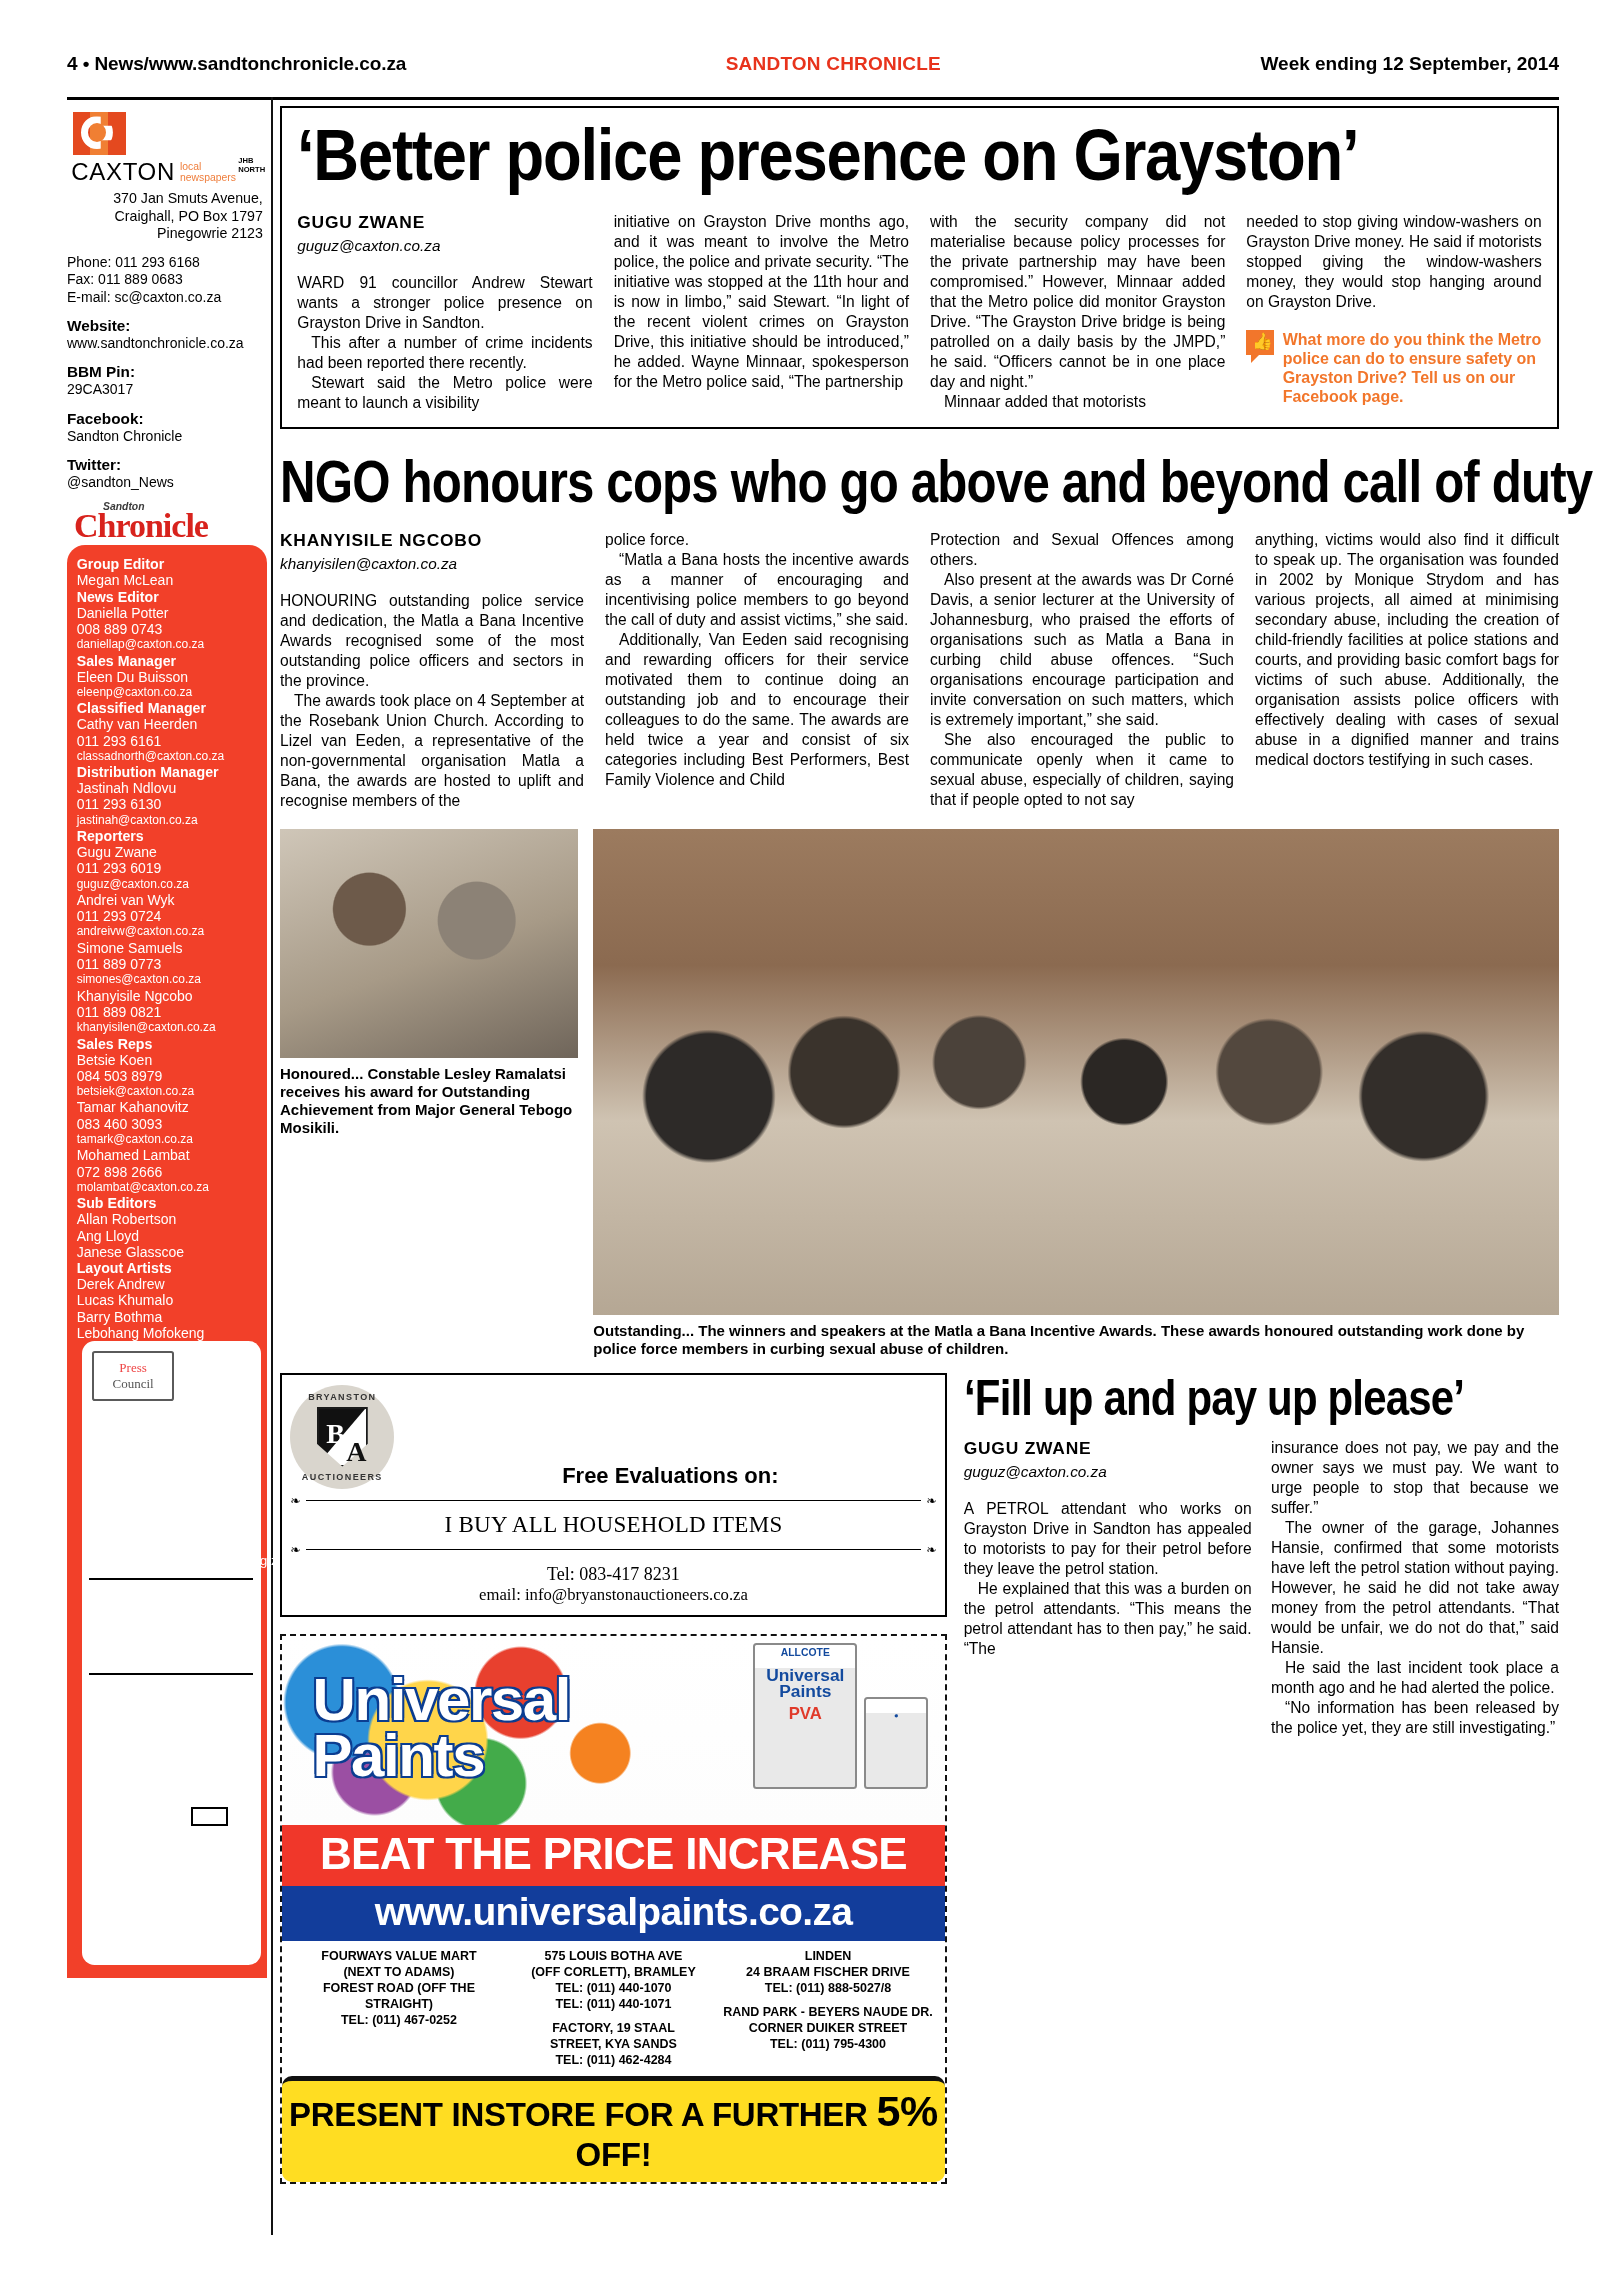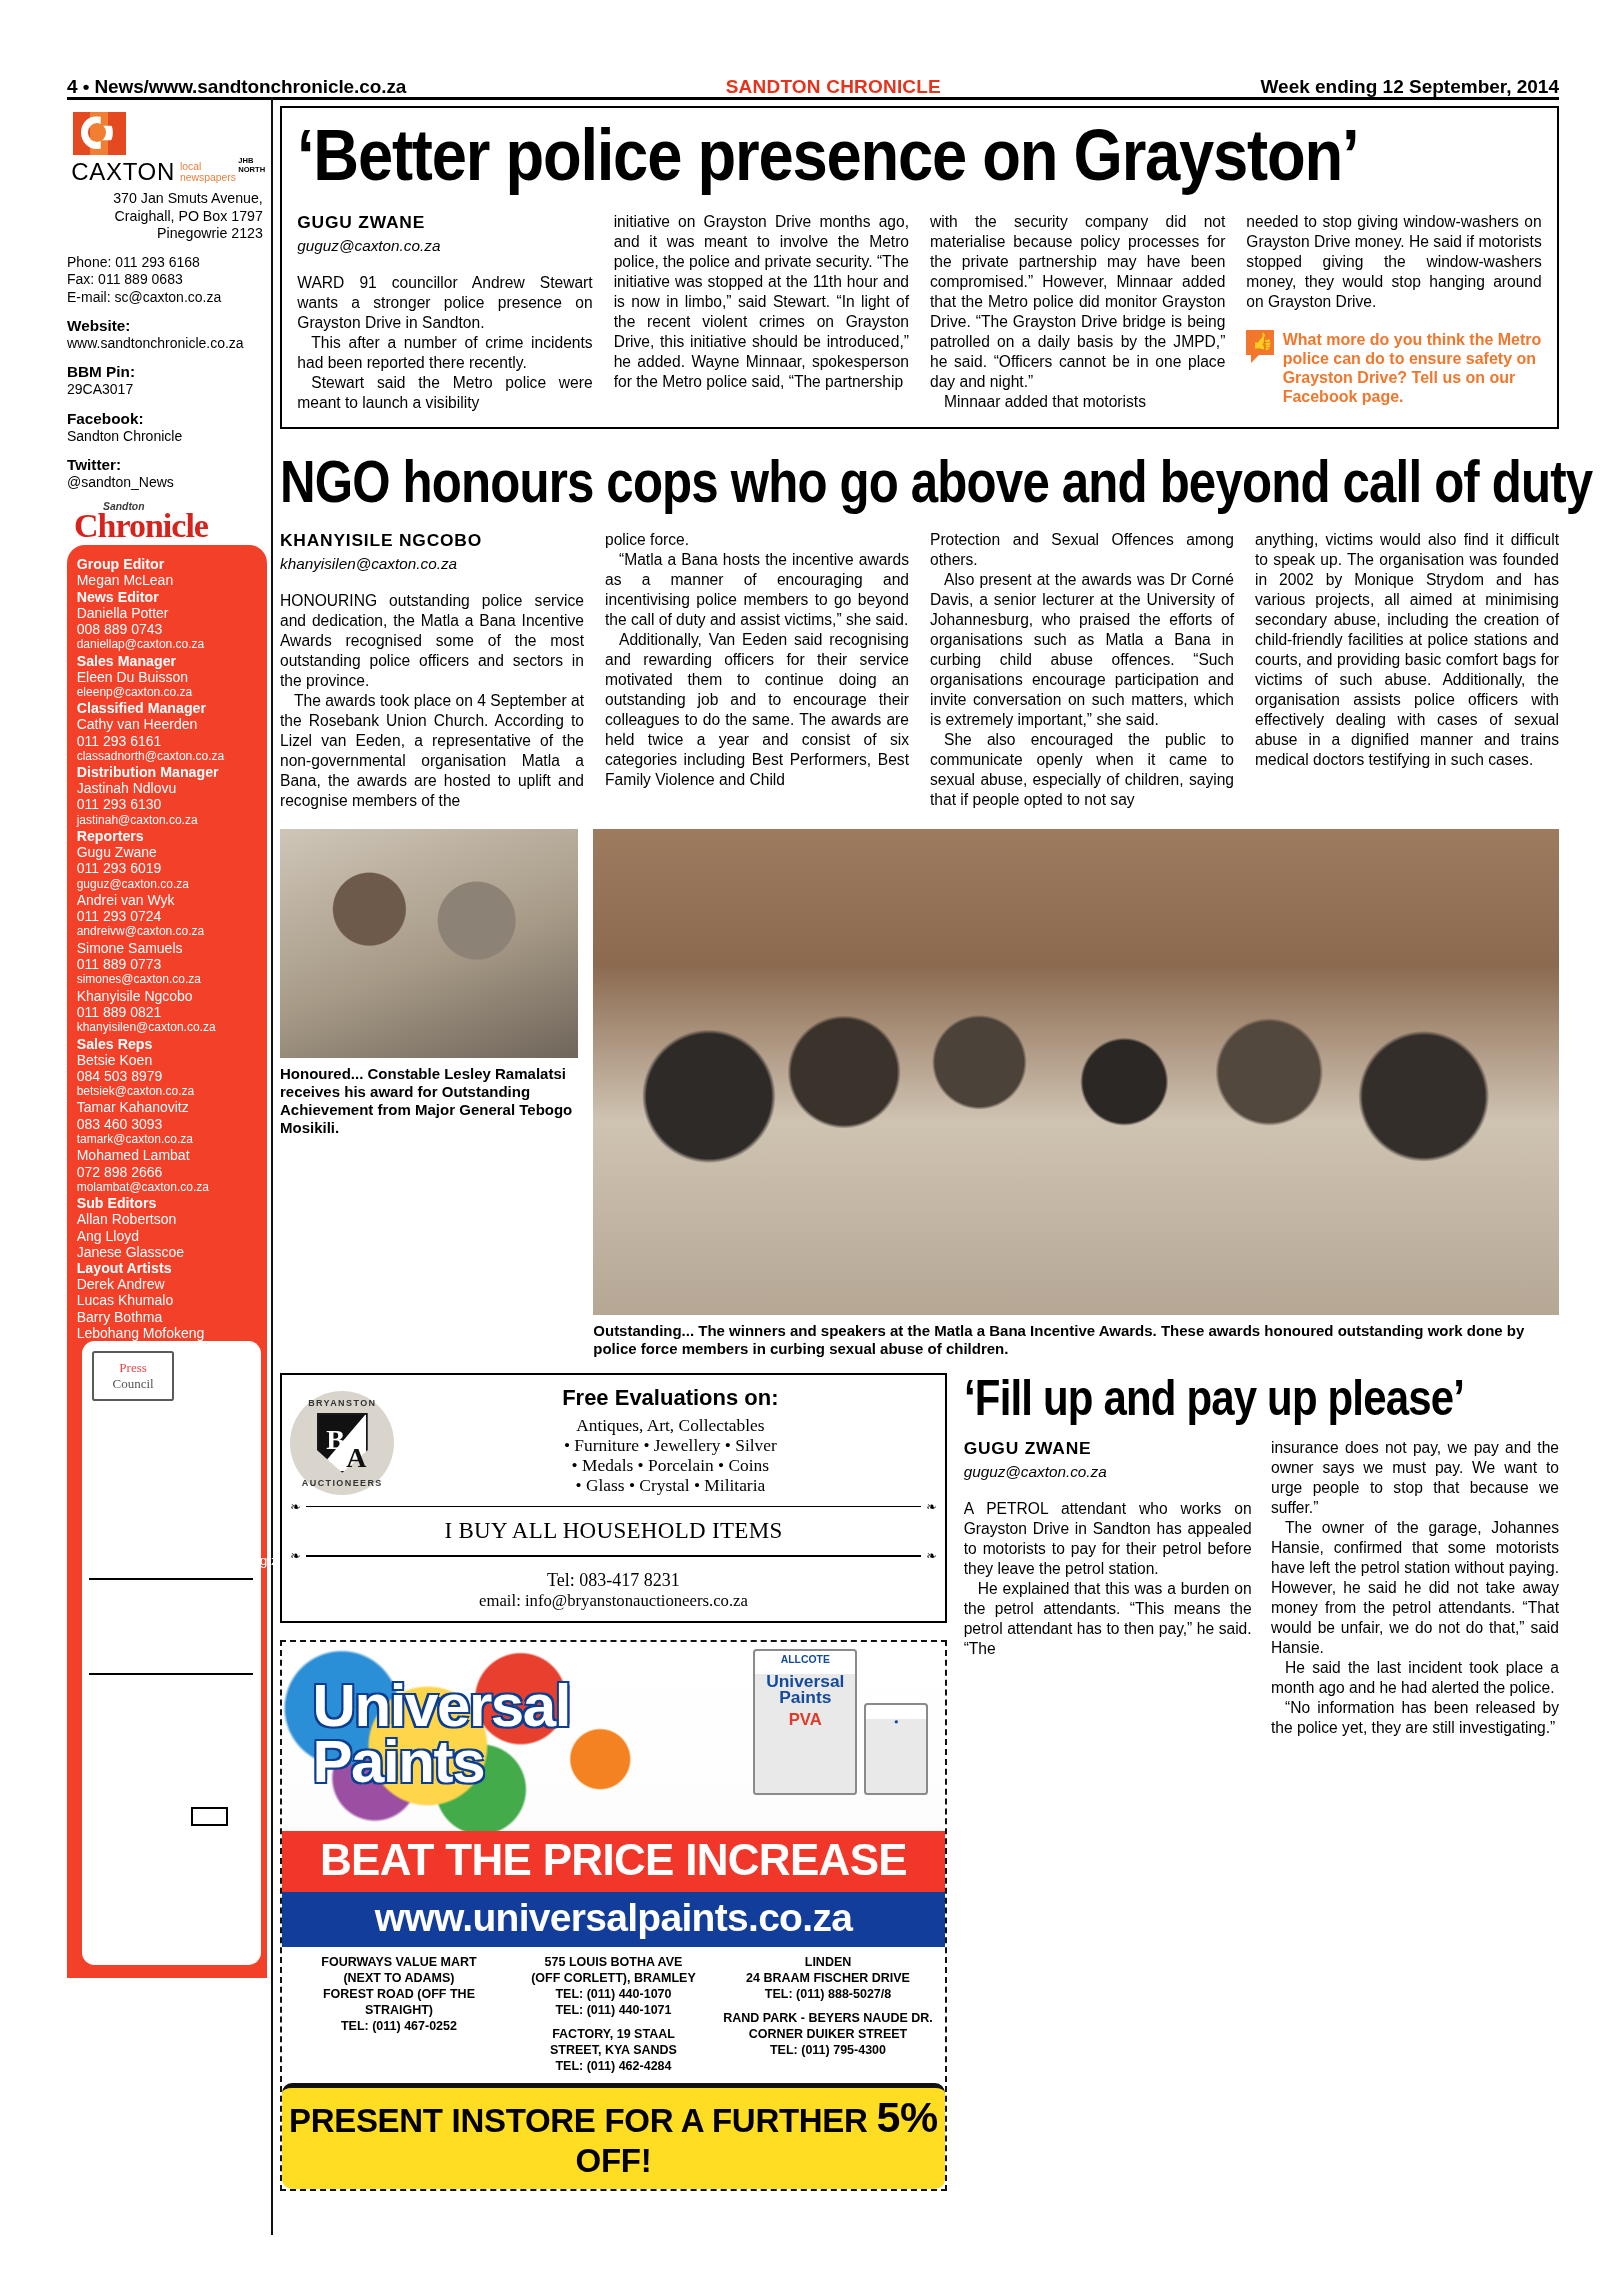--- a/index.html
+++ b/index.html
@@ -7,21 +7,21 @@
     width: 1624px; height: 2295px;
     background: #ffffff;
     font-family: "Liberation Sans", sans-serif;
     color: #000;
     overflow: hidden;
   }
   .page { position: relative; width: 1624px; height: 2295px; padding: 0; }
 
   
   .topbar {
-    position: absolute; left: 67px; top: 66px; width: 1492px; height: 32px;
+    position: absolute; left: 67px; top: 43px; width: 1492px; height: 32px;
     display: flex; align-items: flex-end; justify-content: space-between;
   }
   .topbar .folio { font-size: 19px; font-weight: bold; letter-spacing: -0.1px; }
   .topbar .center { font-size: 19px; font-weight: bold; color: #e8331c; letter-spacing: 0.2px; }
   .topbar .right { font-size: 19px; font-weight: bold; }
   .rule-top { position: absolute; left: 67px; top: 97px; width: 1492px; height: 2.8px; background: #000; }
 
   
   .sidebar { position: absolute; left: 67px; top: 106px; width: 200px; }
   .caxton-logo-box { width: 53px; height: 43px; margin: 5.6px 0 1.4px 5.6px; position: relative;
@@ -388,26 +388,20 @@
           <div style="display:flex; gap:9.7px; align-items:flex-end;">
             <div class="ad-crest">
               <span class="arc-top">BRYANSTON</span>
               <span class="shield"></span>
               <span class="ba b">B</span>
               <span class="ba a">A</span>
               <span class="arc-bot">AUCTIONEERS</span>
             </div>
             <div style="flex:1; text-align:center;">
               <div class="free-eval">Free Evaluations on:</div>
-              <div class="eval-list" style="margin-top:4.2px">
-                <div>Antiques, Art, Collectables</div>
-                <div>• Furniture • Jewellery • Silver</div>
-                <div>• Medals • Porcelain • Coins</div>
-                <div>• Glass • Crystal • Militaria</div>
-              </div>
             </div>
           </div>
           <div class="flourish">
               <span class="orn">❧</span>
               <span class="ln2"></span>
               <span class="orn">❧</span>
             </div>
           <div class="ibuy">I BUY ALL HOUSEHOLD ITEMS</div>
           <div class="flourish">
               <span class="orn">❧</span>

